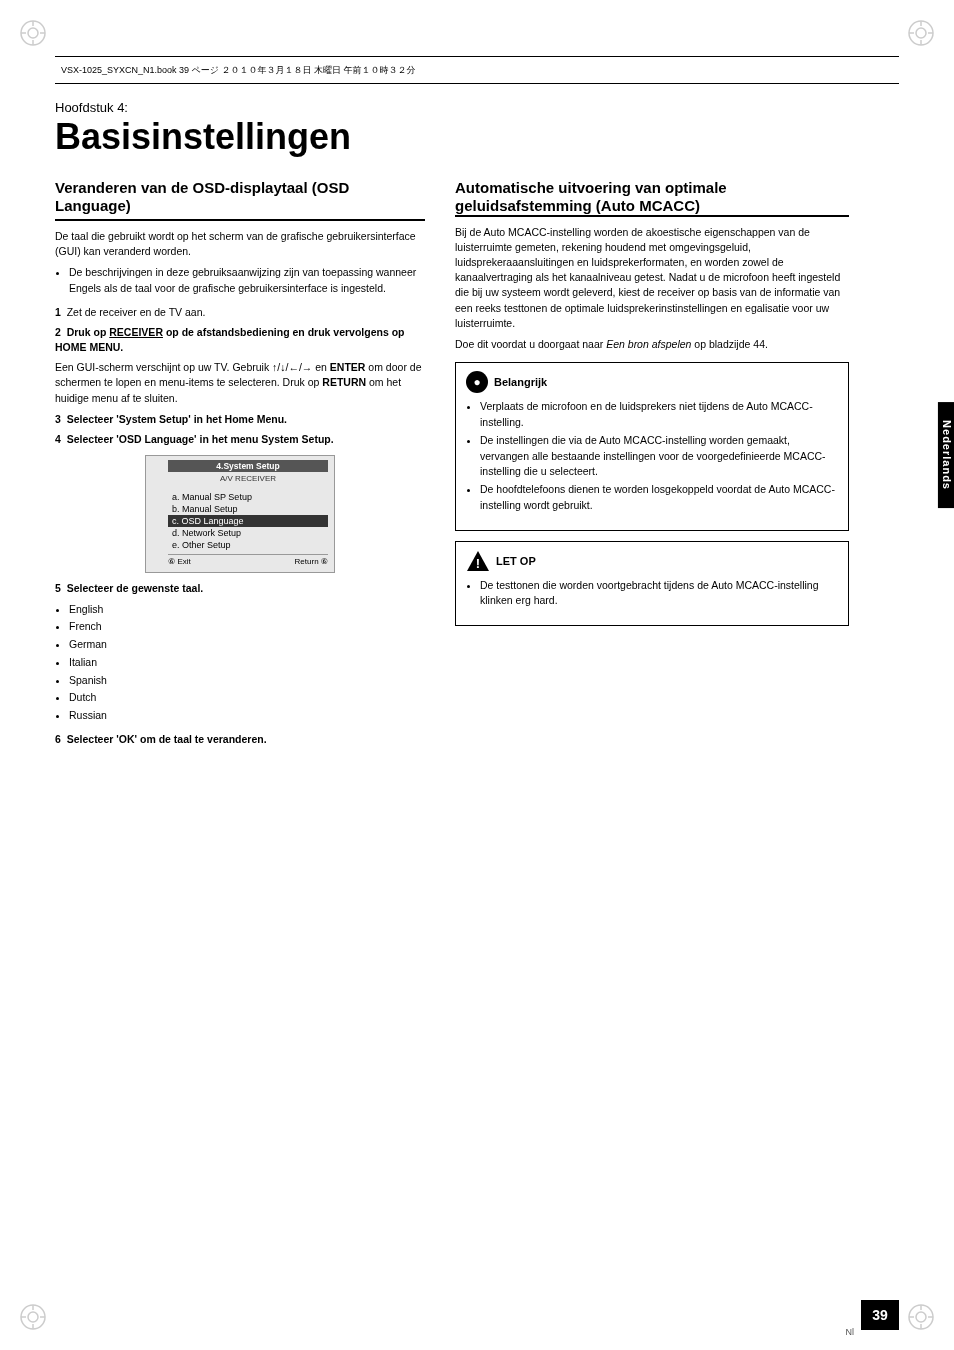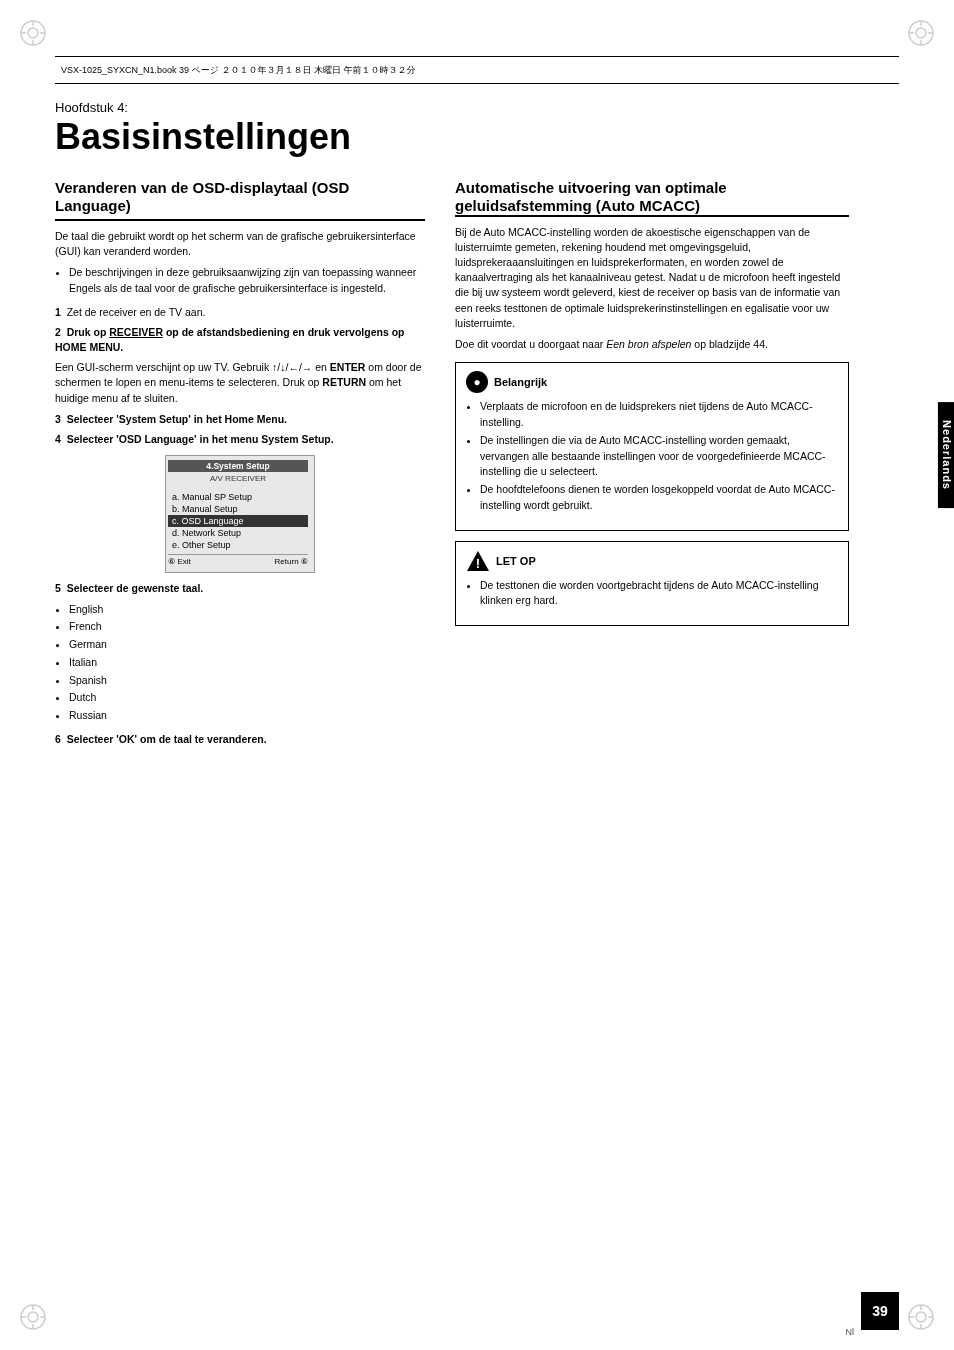--- a/index.html
+++ b/index.html
@@ -115,23 +115,23 @@
       margin-bottom: 5px;
       line-height: 1.45;
     }
     .step-number {
       font-weight: bold;
     }
     
     .screen-mockup {
       border: 1px solid #999;
       background: #e8e8e8;
-      width: 150px;
+      width: 190px;
       margin: 8px auto;
-      padding: 4px 6px 6px 2px;
+      padding: 4px 6px 6px 22px;
       font-size: 9px;
     }
     .screen-title-bar {
       background: #555;
       color: #fff;
       text-align: center;
       font-size: 8.5px;
       font-weight: bold;
       padding: 1px 4px;
       margin-bottom: 2px;
@@ -208,21 +208,21 @@
       position: relative;
     }
     
     .page-number-box {
       position: absolute;
       bottom: 20px;
       right: 55px;
       background: #000;
       color: #fff;
       width: 38px;
-      height: 38px;
+      height: 30px;
       display: flex;
       align-items: center;
       justify-content: center;
       font-size: 14px;
       font-weight: bold;
     }
     .page-nl-label {
       position: absolute;
       bottom: 13px;
       right: 100px;

